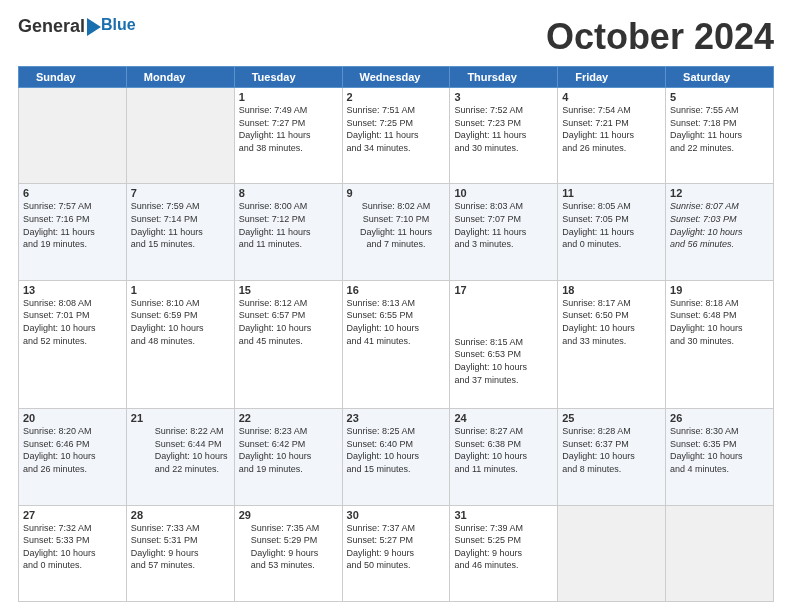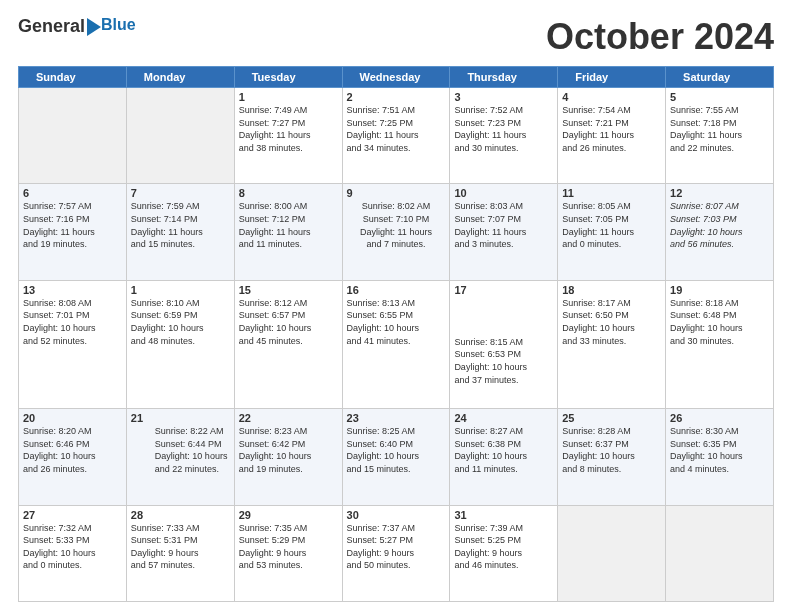--- a/index.html
+++ b/index.html
@@ -343,21 +343,21 @@
           </td>
           <td>
             <span class="day-number">28</span>
             <div class="day-info" style="white-space: pre-line;">Sunrise: 7:33 AM
 Sunset: 5:31 PM
 Daylight: 9 hours
 and 57 minutes.</div>
           </td>
           <td>
             <span class="day-number">29</span>
-            <div class="day-info" style="white-space: pre-line;">Sunrise: 7:35 AM
+            <div class="day-info" style="white-space: pre-line; margin-left: 12px;">Sunrise: 7:35 AM
 Sunset: 5:29 PM
 Daylight: 9 hours
 and 53 minutes.</div>
           </td>
           <td>
             <span class="day-number">30</span>
             <div class="day-info" style="white-space: pre-line;">Sunrise: 7:37 AM
 Sunset: 5:27 PM
 Daylight: 9 hours
 and 50 minutes.</div>

